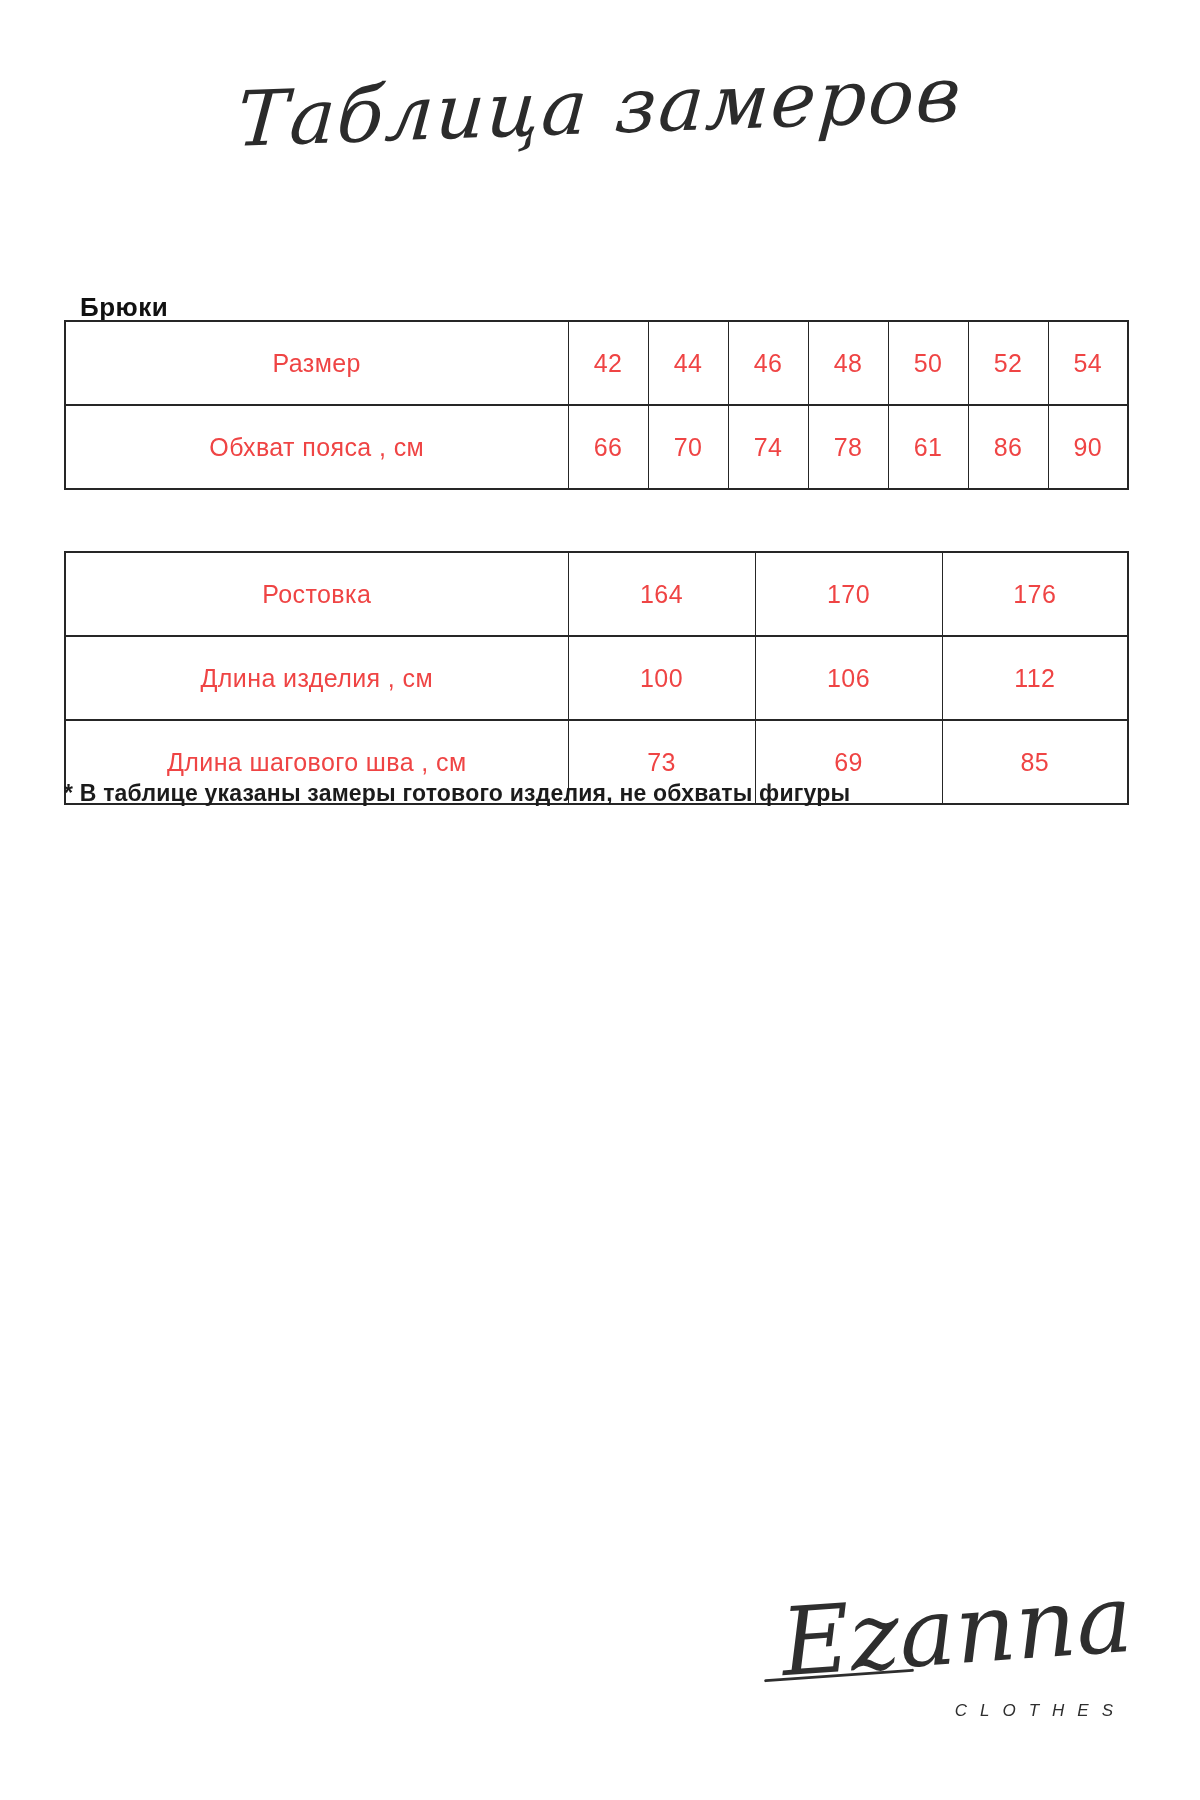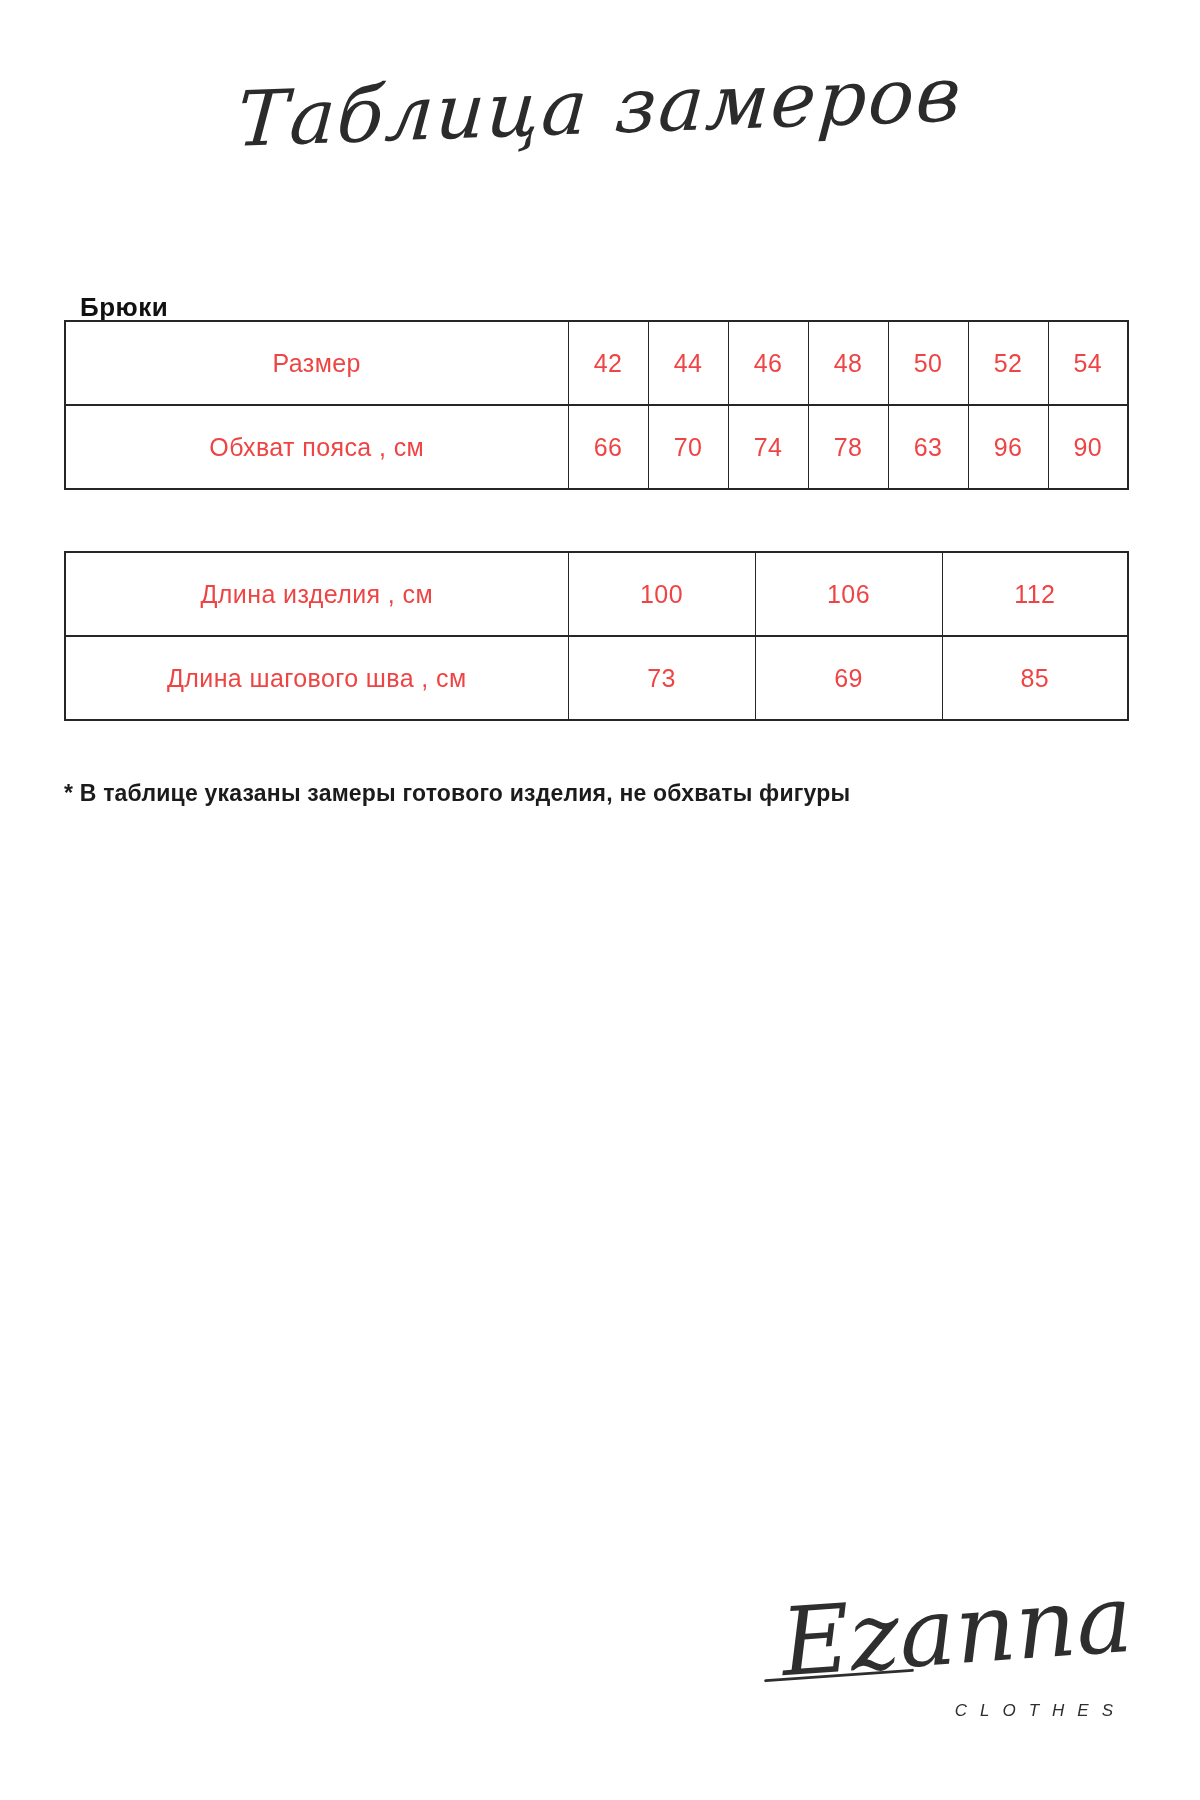--- a/index.html
+++ b/index.html
@@ -156,36 +156,42 @@
         <td>50</td>
         <td>52</td>
         <td>54</td>
       </tr>
       <tr>
         <td>Обхват пояса , см</td>
         <td>66</td>
         <td>70</td>
         <td>74</td>
         <td>78</td>
-        <td>63</td>
-        <td>96</td>
+        <td>61</td>
+        <td>86</td>
         <td>90</td>
       </tr>
     </tbody>
   </table>
 
   <table class="tbl tbl-length">
     <colgroup>
       <col style="width:503px">
         <col style="width:187px">
         <col style="width:187px">
         <col style="width:186px">
     </colgroup>
     <tbody>
       <tr>
+        <td>Ростовка</td>
+        <td>164</td>
+        <td>170</td>
+        <td>176</td>
+      </tr>
+      <tr>
         <td>Длина изделия , см</td>
         <td>100</td>
         <td>106</td>
         <td>112</td>
       </tr>
       <tr>
         <td>Длина шагового шва , см</td>
         <td>73</td>
         <td>69</td>
         <td>85</td>

